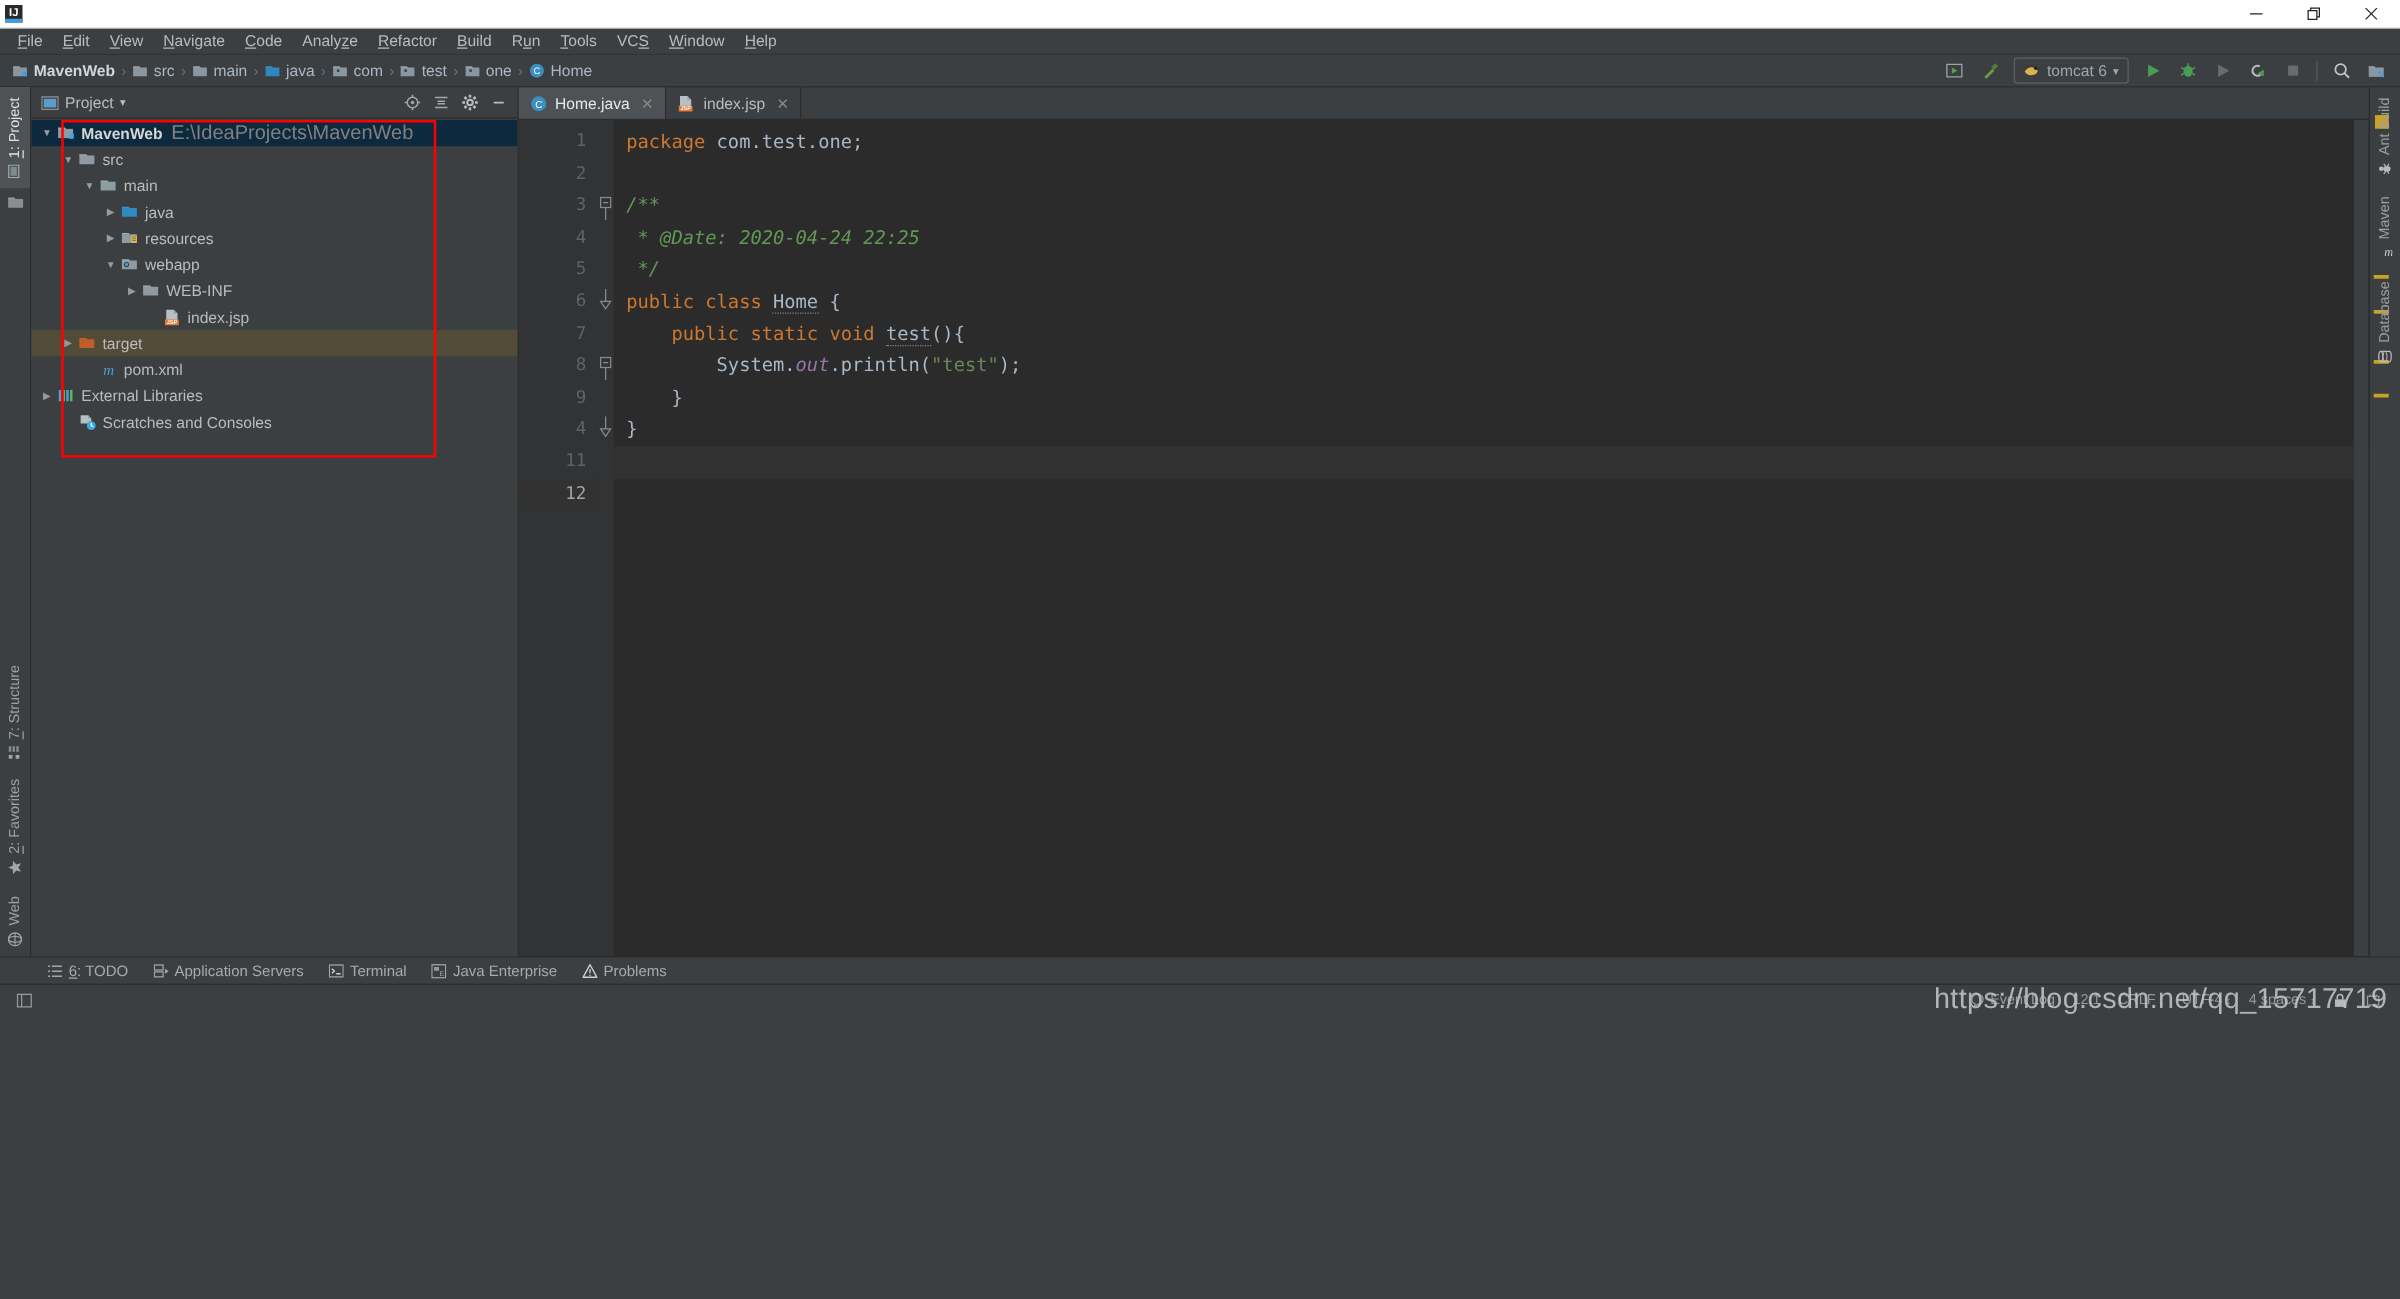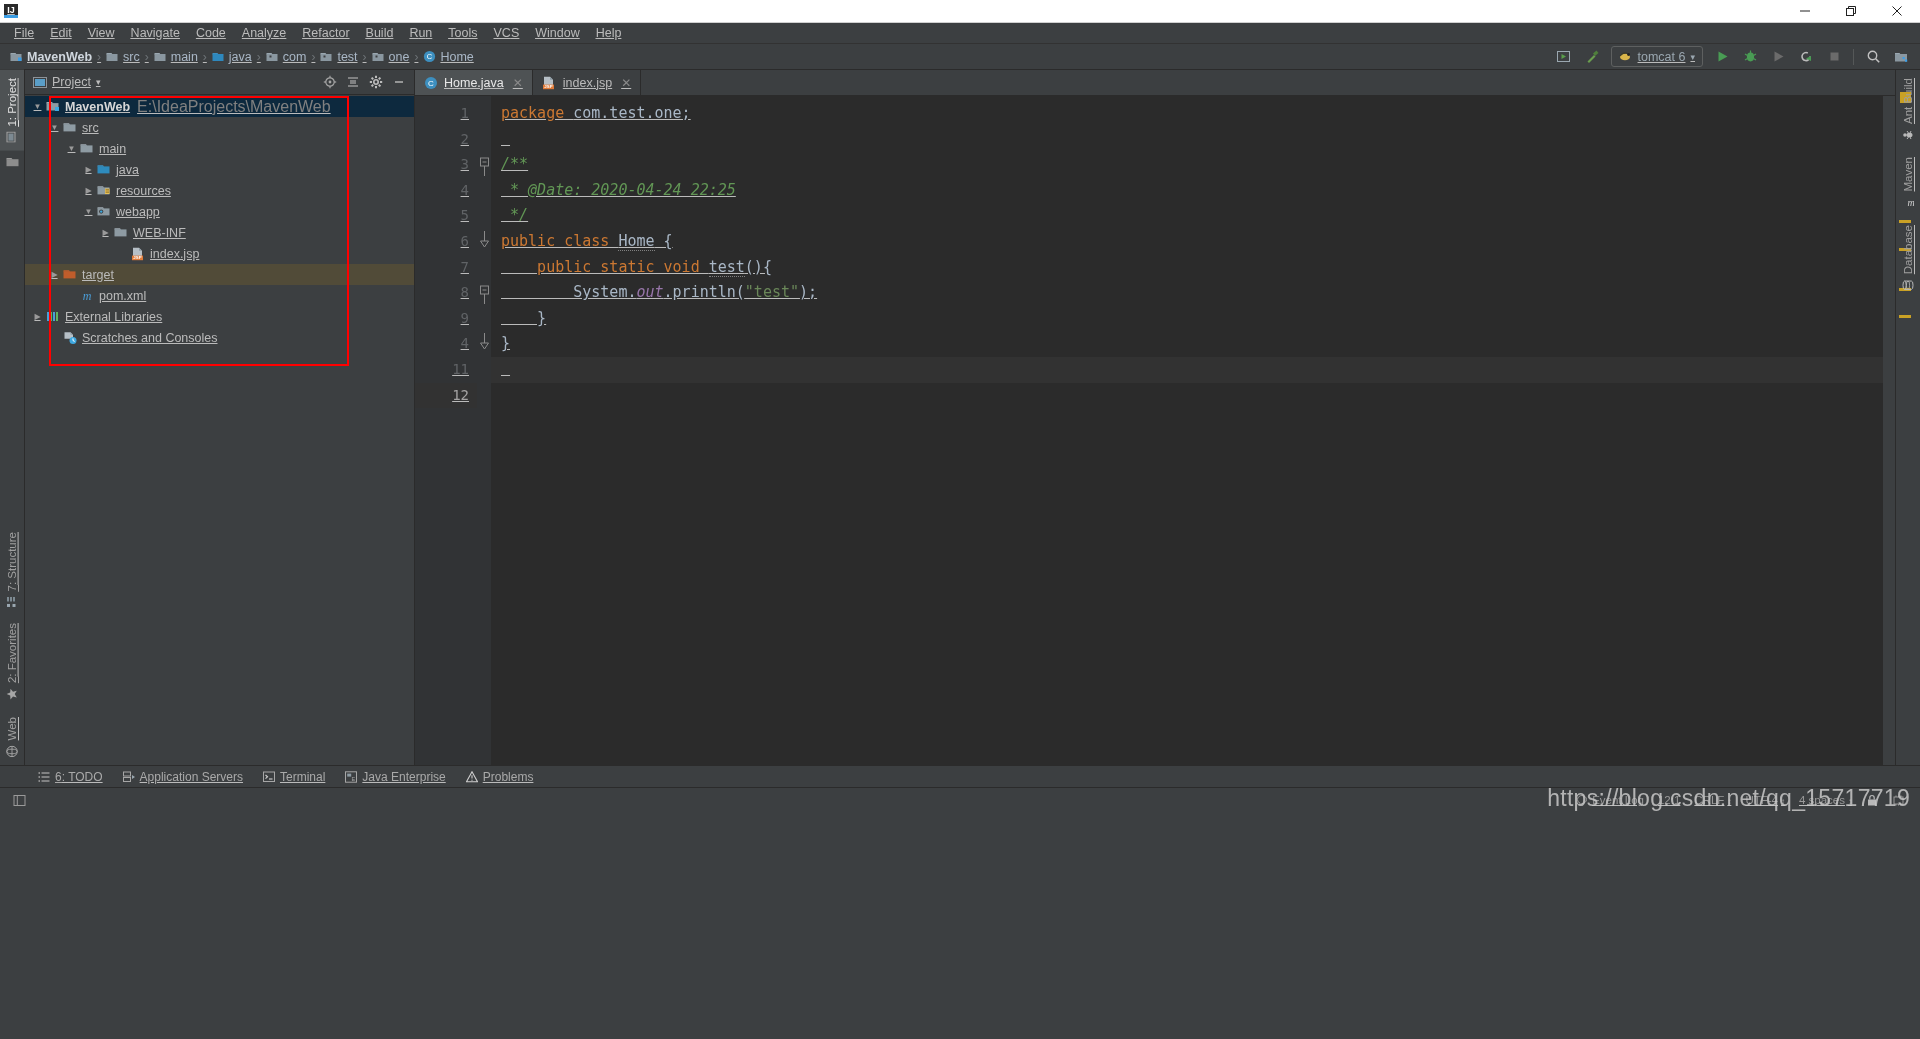--- a/index.html
+++ b/index.html
@@ -2,21 +2,21 @@
 <html><head>
 <meta charset="utf-8">
 <style>
   * { box-sizing: border-box; margin:0; padding:0; }
   html,body { width:1920px; height:1039px; overflow:hidden; }
   body {
     font-family: "Liberation Sans", sans-serif;
     background:#3c3f41; color:#bbbbbb; font-size:13px;
     -webkit-font-smoothing: antialiased;
   }
-  .app { width:1920px; height:812px; display:flex; flex-direction:column; position:relative;text-decoration:underline; }
+  .app { width:1920px; height:812px; display:flex; flex-direction:column; position:relative; }
 
   
   .titlebar{
     height:23px; background:#ffffff; color:#1a1a1a;
     display:flex; align-items:center; flex:none;
     border-bottom:1px solid #d0d0d0;
   }
   .tb-icon{ width:22px; height:23px; display:flex; align-items:center; justify-content:center; }
   .tb-icon .ij{
     width:14px;height:14px;background:#2a2a2a;color:#fff;font-size:9px;

